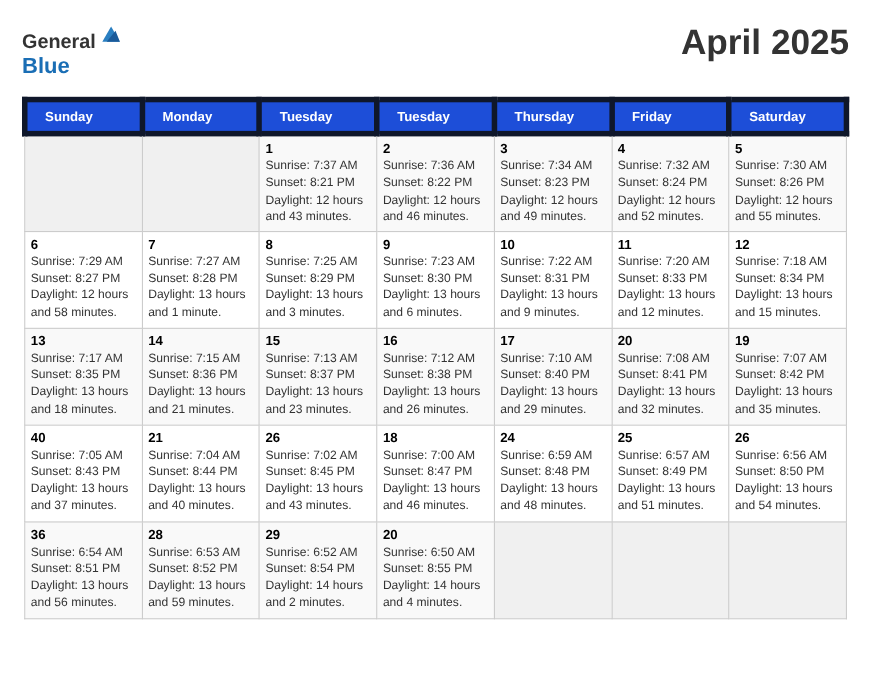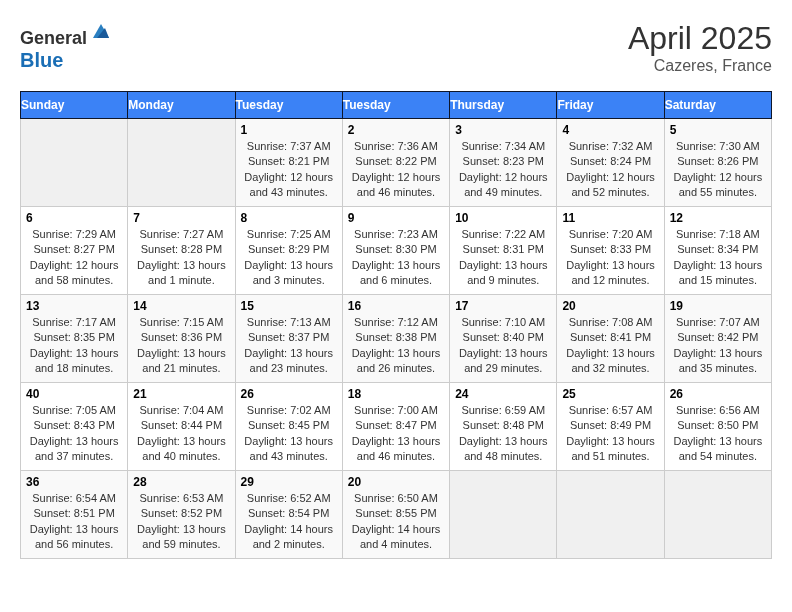--- a/index.html
+++ b/index.html
@@ -34,40 +34,40 @@
     .logo-icon {
       width: 24px;
       height: 24px;
       margin-left: 2px;
     }
     .title-block {
       text-align: right;
     }
     .month-title {
       font-size: 32px;
-      font-weight: normal;
+      font-weight: bold;
       color: #333;
     }
     .location-title {
       font-size: 16px;
       color: #555;
     }
     .calendar {
       width: 100%;
       border-collapse: collapse;
       font-size: 11px;
     }
     .calendar thead th {
-      background-color: #3b82f6;
+      background-color: #1d4ed8;
       color: #fff;
-      padding: 6px 0;
+      padding: 6px 16px;
       text-align: left;
       font-size: 12px;
       font-weight: bold;
-      border: 1px solid #0f172a;
+      border: 5px solid #0f172a;
     }
     .calendar tbody td {
       border: 1px solid #ccc;
       vertical-align: top;
       padding: 4px 5px;
       height: 88px;
       width: 107px;
       background: #fff;
     }
     .calendar tbody tr:nth-child(odd) td {
@@ -75,42 +75,40 @@
     }
     .day-number {
       font-weight: bold;
       font-size: 12px;
       display: block;
       margin-bottom: 2px;
     }
     .day-info {
       color: #333;
       line-height: 1.4;
-      text-align: center;
     }
     .empty-cell {
       background: #f0f0f0 !important;
     }
   </style>
 </head>
 <body>
 
 <div class="header">
   <div class="logo">
     <div>
       <span class="logo-text-general">General</span><svg class="logo-icon" viewBox="0 0 24 24">
           <polygon points="4,18 12,4 20,18" fill="#2a7fc1"></polygon>
           <polygon points="8,18 16,8 20,18" fill="#1a5a9a"></polygon>
         </svg><br>
       <span class="logo-text-blue">Blue</span>
     </div>
   </div>
   <div class="title-block">
     <div class="month-title">April 2025</div>
-    <div class="location-title">Cazeres, France</div>
   </div>
 </div>
 
 <table class="calendar">
   <thead>
     <tr>
     <th>Sunday</th>
         <th>Monday</th>
         <th>Tuesday</th>
         <th>Tuesday</th>

